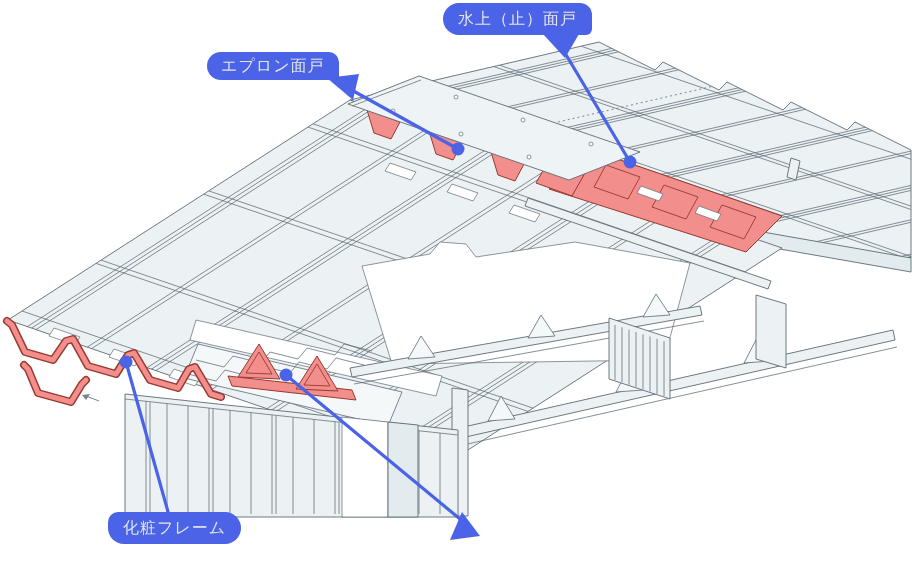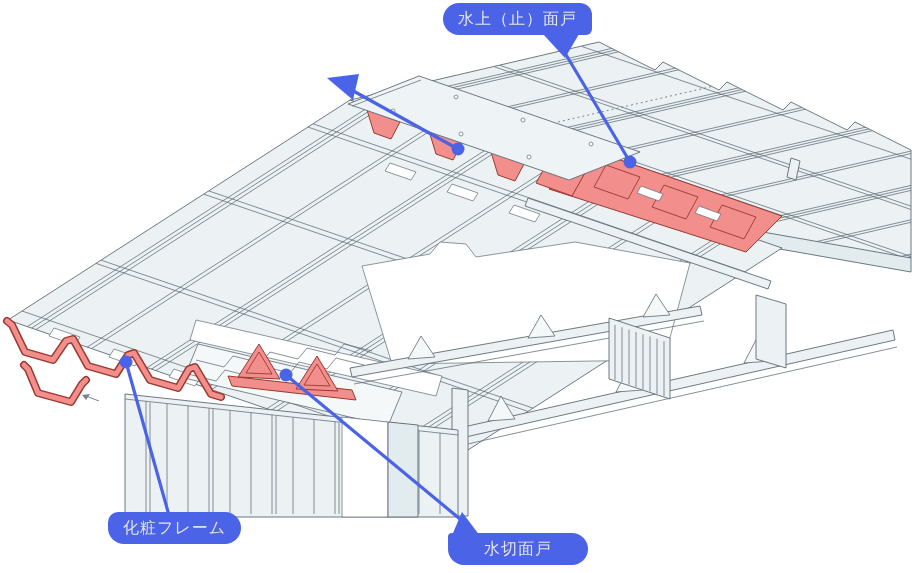--- a/index.html
+++ b/index.html
@@ -238,19 +238,19 @@
     <circle class="bluefill" cx="630" cy="162" r="6.5"></circle>
     <circle class="bluefill" cx="458" cy="149" r="6.5"></circle>
     <circle class="bluefill" cx="126" cy="362" r="6.5"></circle>
     <circle class="bluefill" cx="286" cy="375" r="6.5"></circle>
   </g>
 </svg>
 
 <div class="callout" id="cap-mizukami">
   <span>水上（止）面戸</span>
 </div>
+<div class="callout" id="cap-apron">
+  <span>エプロン面戸</span>
+</div>
 <div class="callout" id="cap-kesho">
   <span>化粧フレーム</span>
 </div>
-<div class="callout" id="cap-mizukiri">
-  <span>水切面戸</span>
-</div>
 </div>
 
 </body></html>

